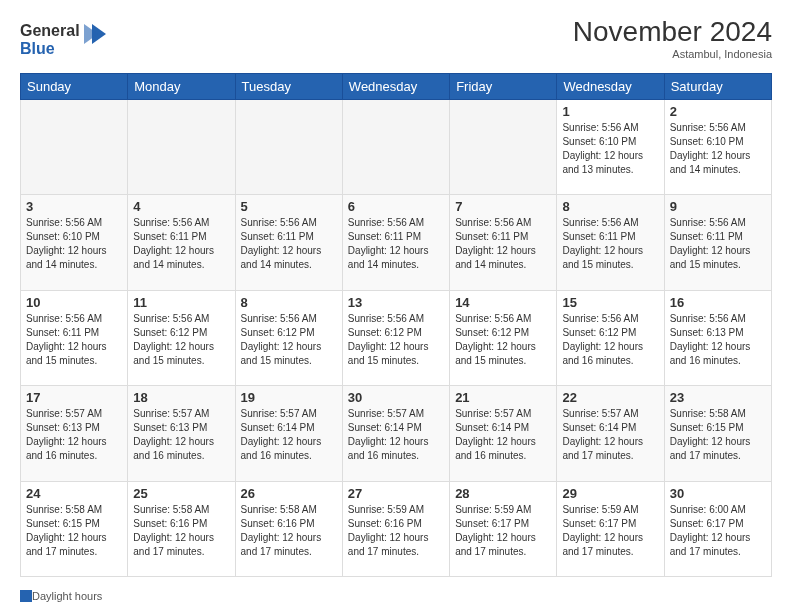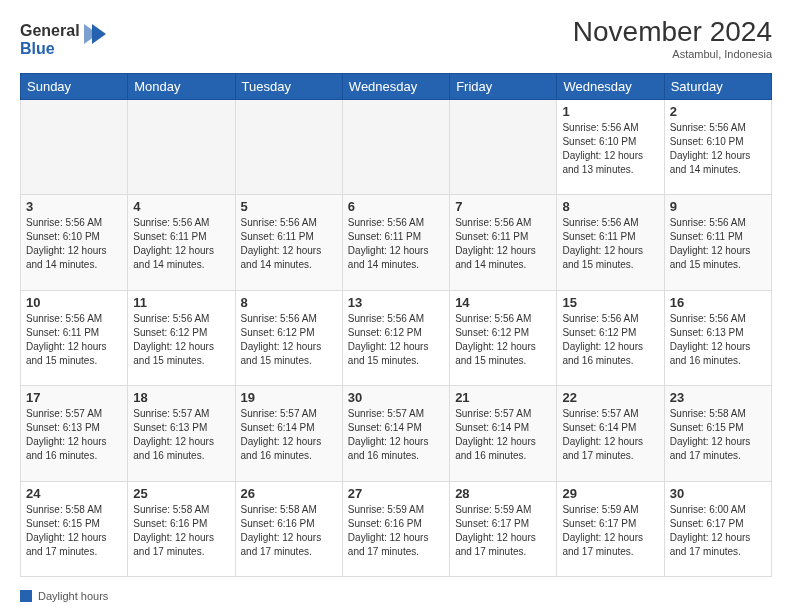--- a/index.html
+++ b/index.html
@@ -81,21 +81,21 @@
       font-size: 10px;
       line-height: 1.4;
       color: #333;
     }
     .footer {
       margin-top: 13px;
       font-size: 11px;
       color: #555;
       display: flex;
       align-items: center;
-      gap: 6px;
+      gap: 0;
     }
     .footer-dot {
       width: 12px;
       height: 12px;
       background: #2563b0;
       display: inline-block;
     }
   </style>
 </head>
 <body>

